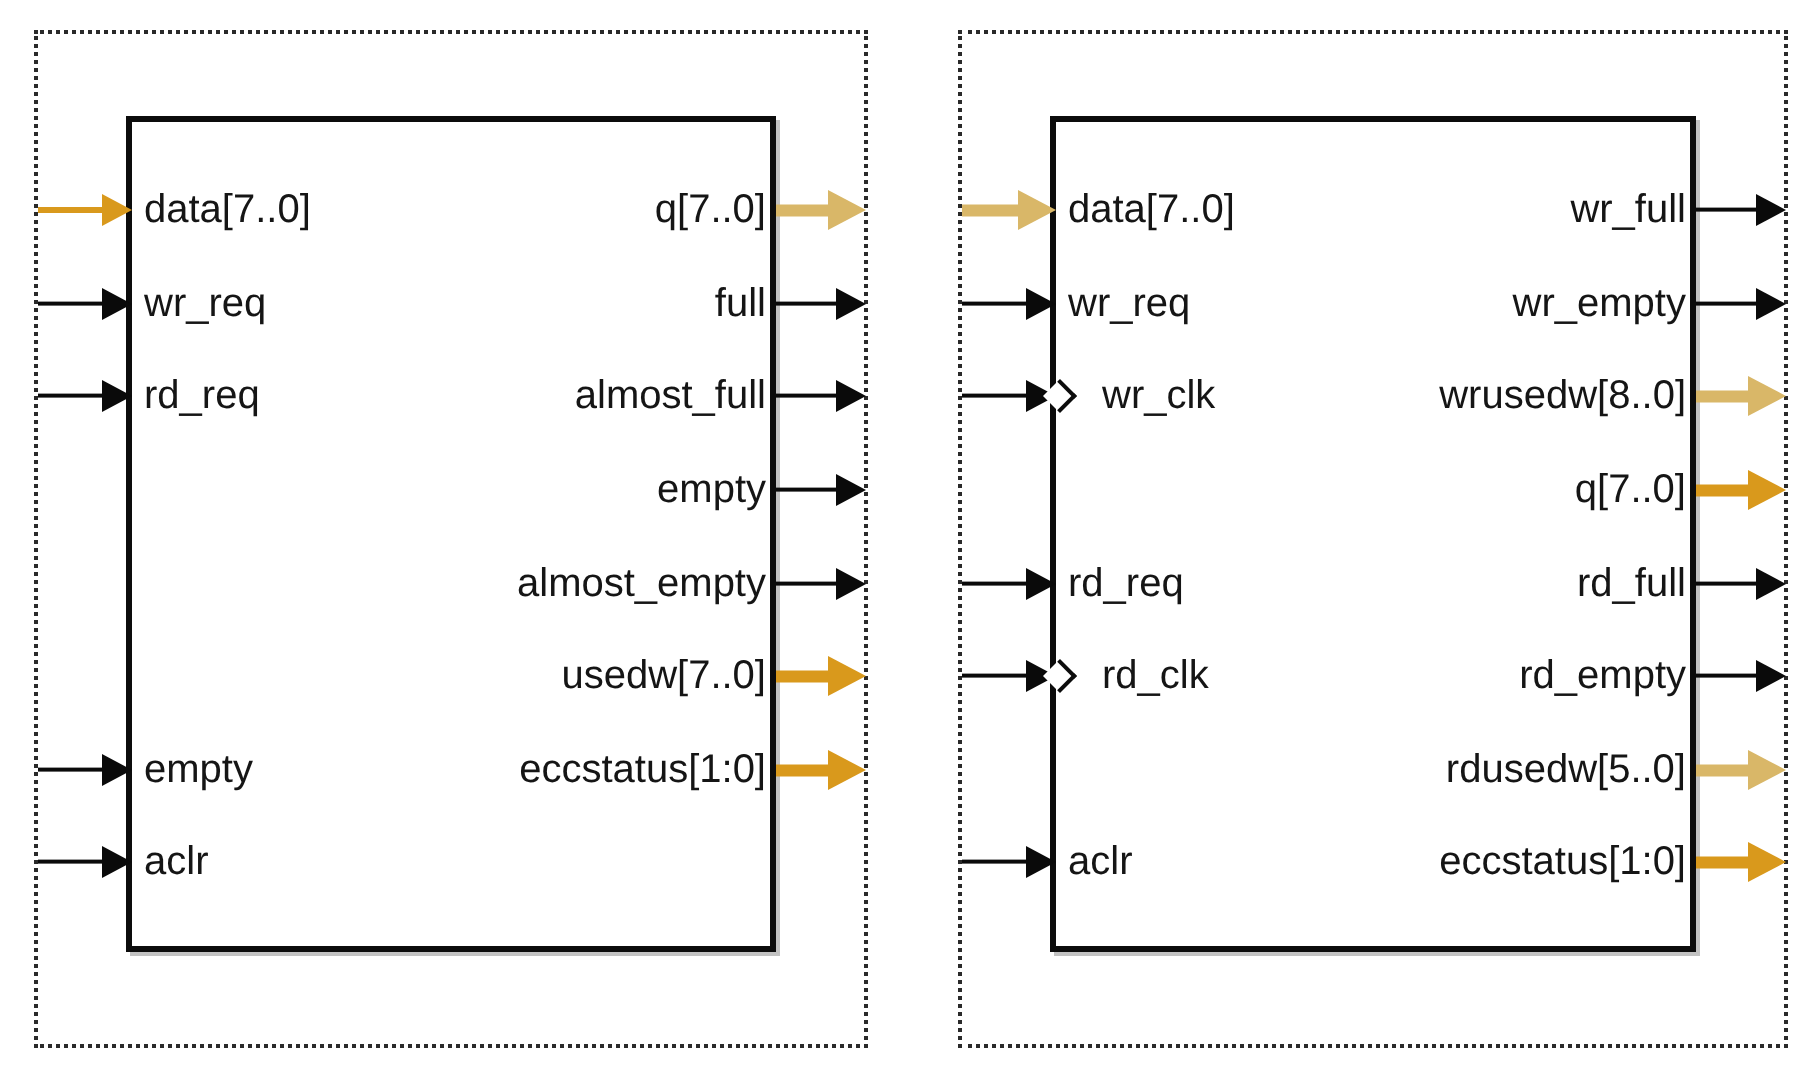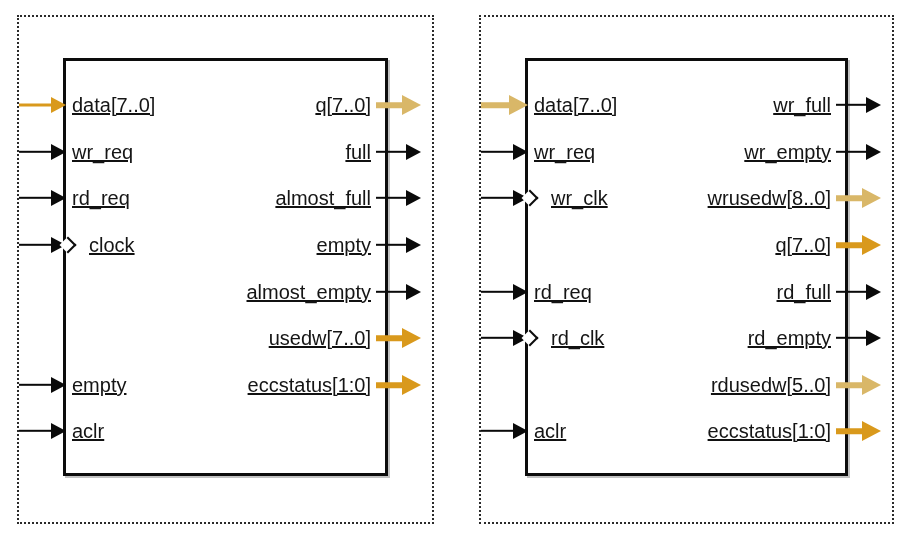--- a/index.html
+++ b/index.html
@@ -16,22 +16,22 @@
   #panel-right { left:479px; width:415px; }
   .block {
     position:absolute; left:44px; top:41px; height:418px;
     border:3px solid #0c0c0c; box-sizing:border-box; background:#fff;
     box-shadow:2px 2px 0 rgba(120,120,120,0.45);
   }
   #panel-left  .block { width:325px; }
   #panel-right .block { width:323px; }
 
   .port {
-    position:absolute; left:0; right:12px; height:34px;
-    display:flex; align-items:center;text-decoration:underline;
+    position:absolute; left:0; right:0; height:34px;
+    display:flex; align-items:center;
   }
   .r1{top:71px}.r2{top:118px}.r3{top:164px}.r4{top:211px}
   .r5{top:258px}.r6{top:304px}.r7{top:351px}.r8{top:397px}
 
   .port.out { justify-content:flex-end; }
   .lbl { font-size:20px; line-height:34px; white-space:nowrap; color:#151515; }
   .in  .lbl { margin-left:7px; }
   .in.clocked .lbl { margin-left:15px; }
   .out .lbl { margin-right:5px; }
 
@@ -80,28 +80,20 @@
         </span>
       <span class="lbl">wr_req</span>
     </div>
     <div class="port in r3">
       <span class="arr signal c-black">
           <span class="shaft"></span>
           <span class="head"></span>
         </span>
       <span class="lbl">rd_req</span>
     </div>
-    <div class="port in r4 clocked">
-      <span class="arr signal c-black">
-          <span class="shaft"></span>
-          <span class="head"></span>
-        </span>
-      <span class="clk"></span>
-      <span class="lbl">clock</span>
-    </div>
     <div class="port in r7">
       <span class="arr signal c-black">
           <span class="shaft"></span>
           <span class="head"></span>
         </span>
       <span class="lbl">empty</span>
     </div>
     <div class="port in r8">
       <span class="arr signal c-black">
           <span class="shaft"></span>

